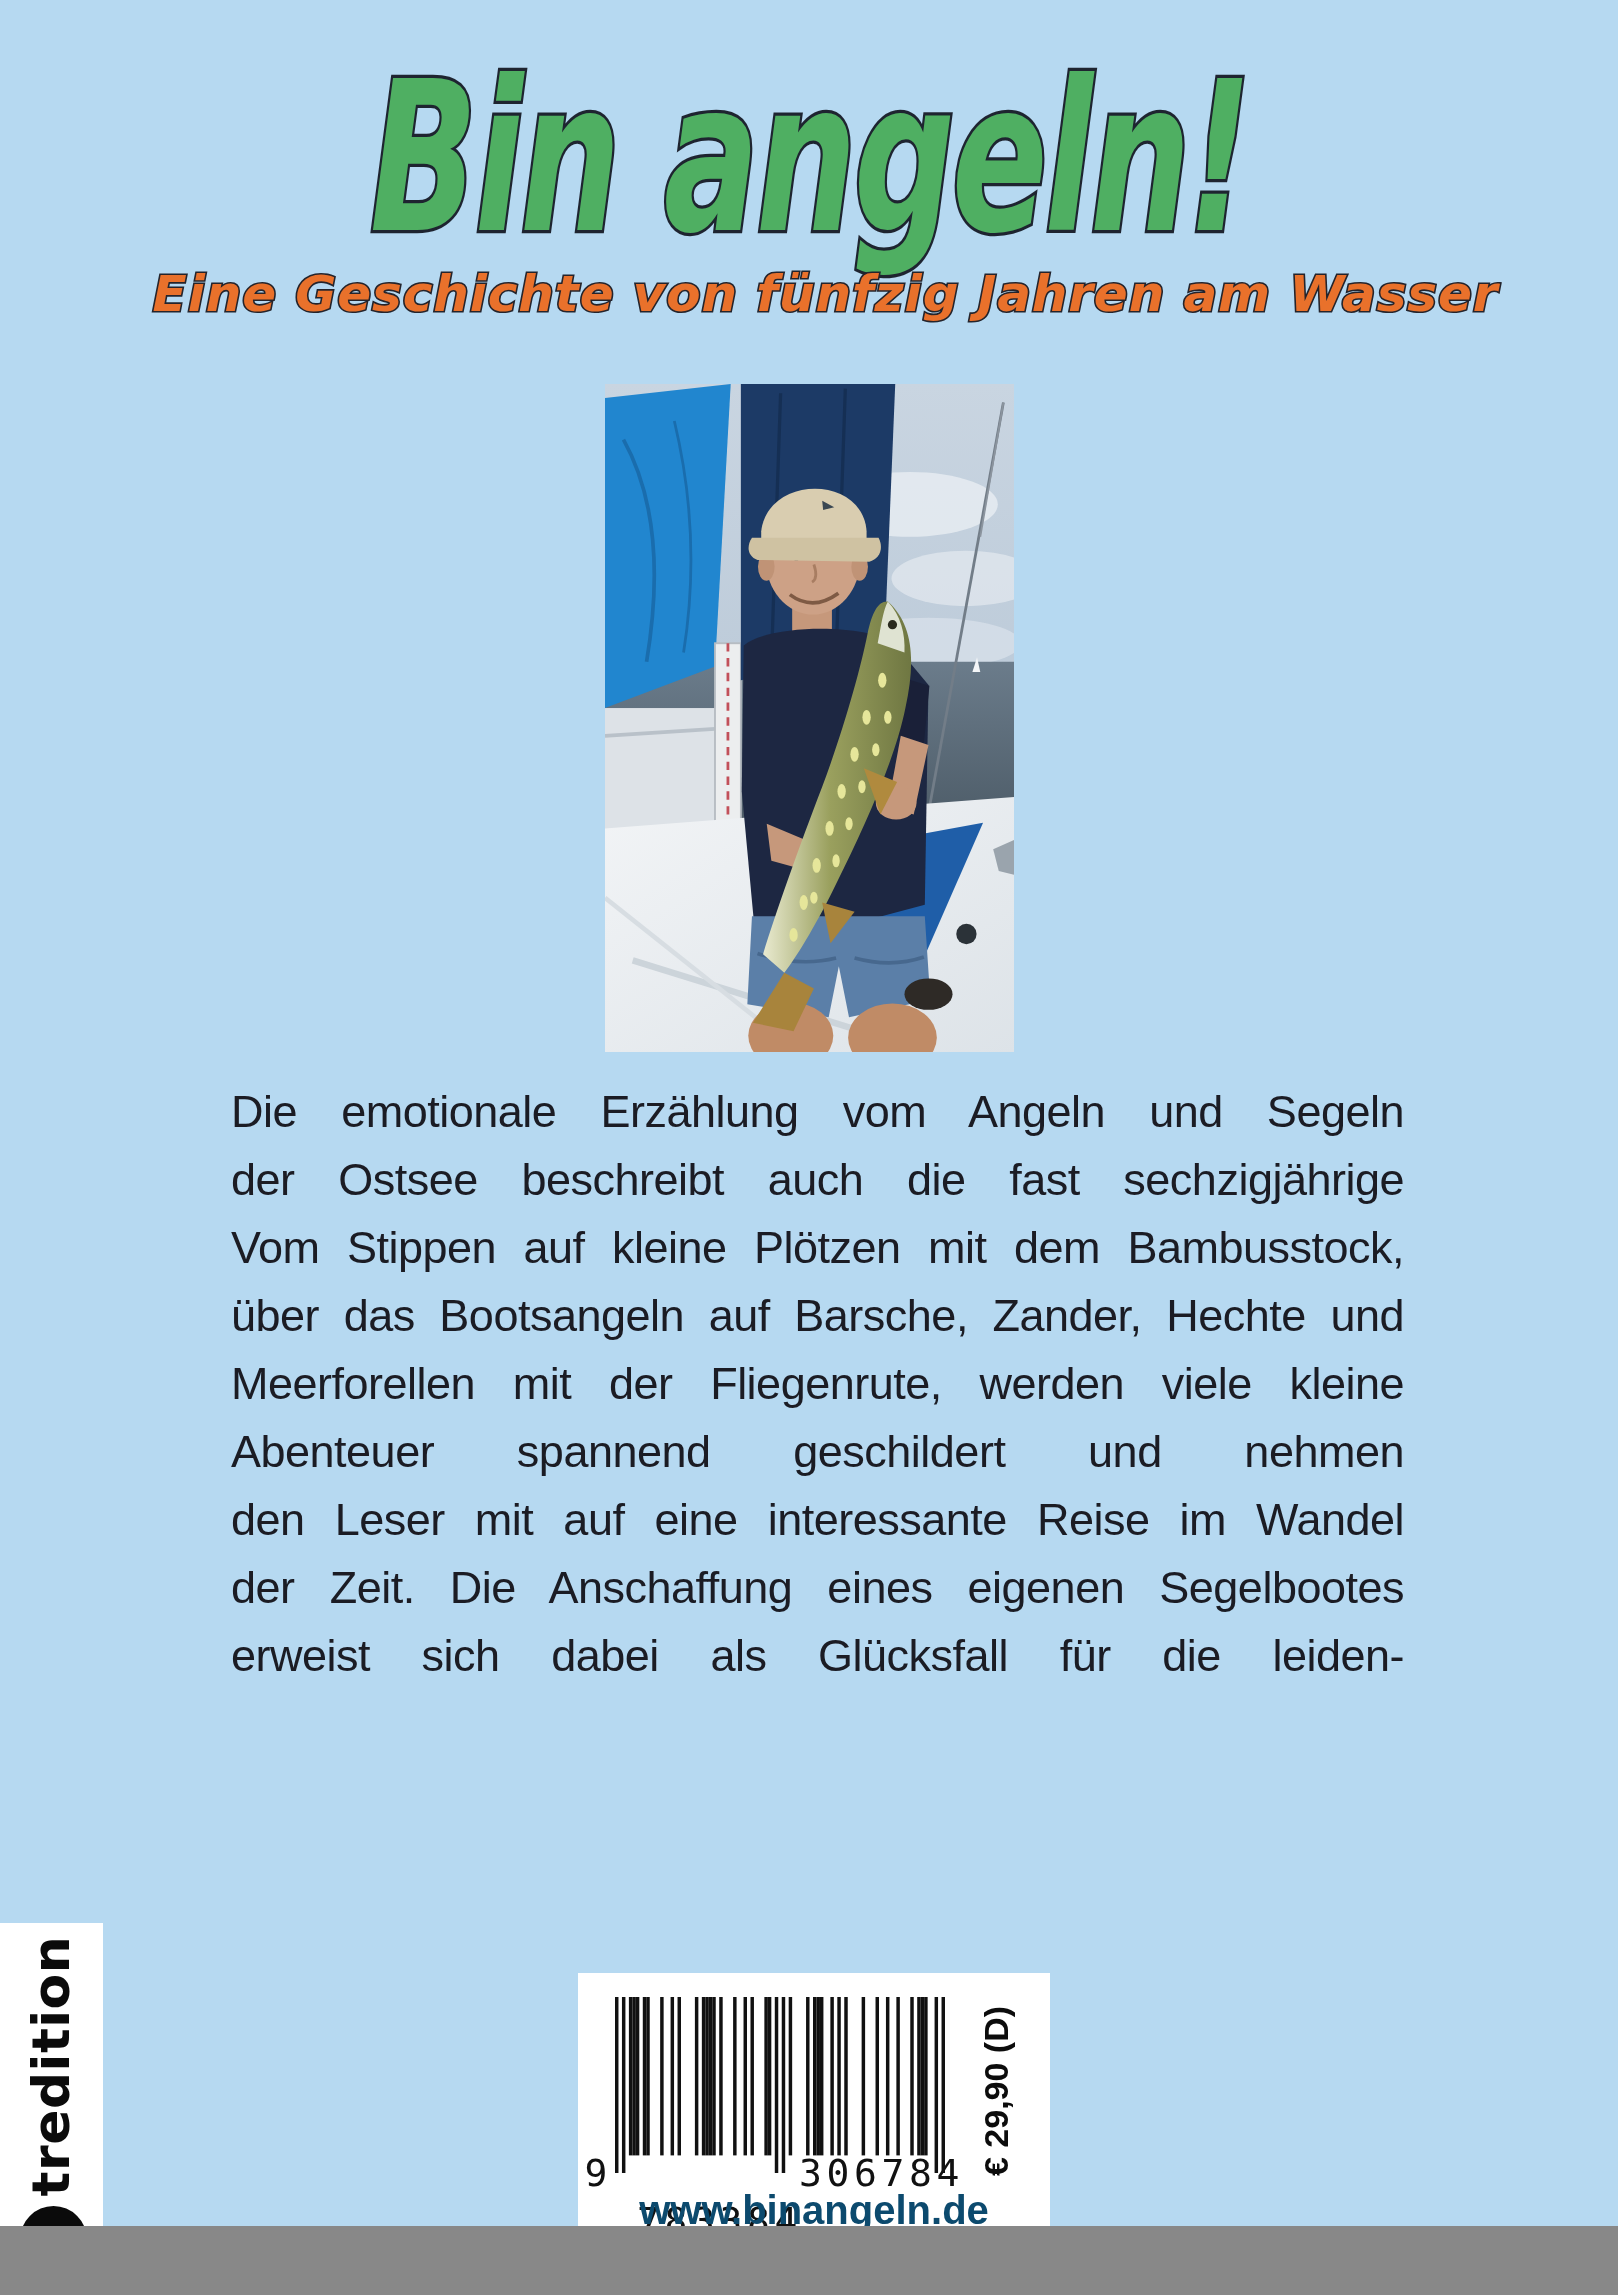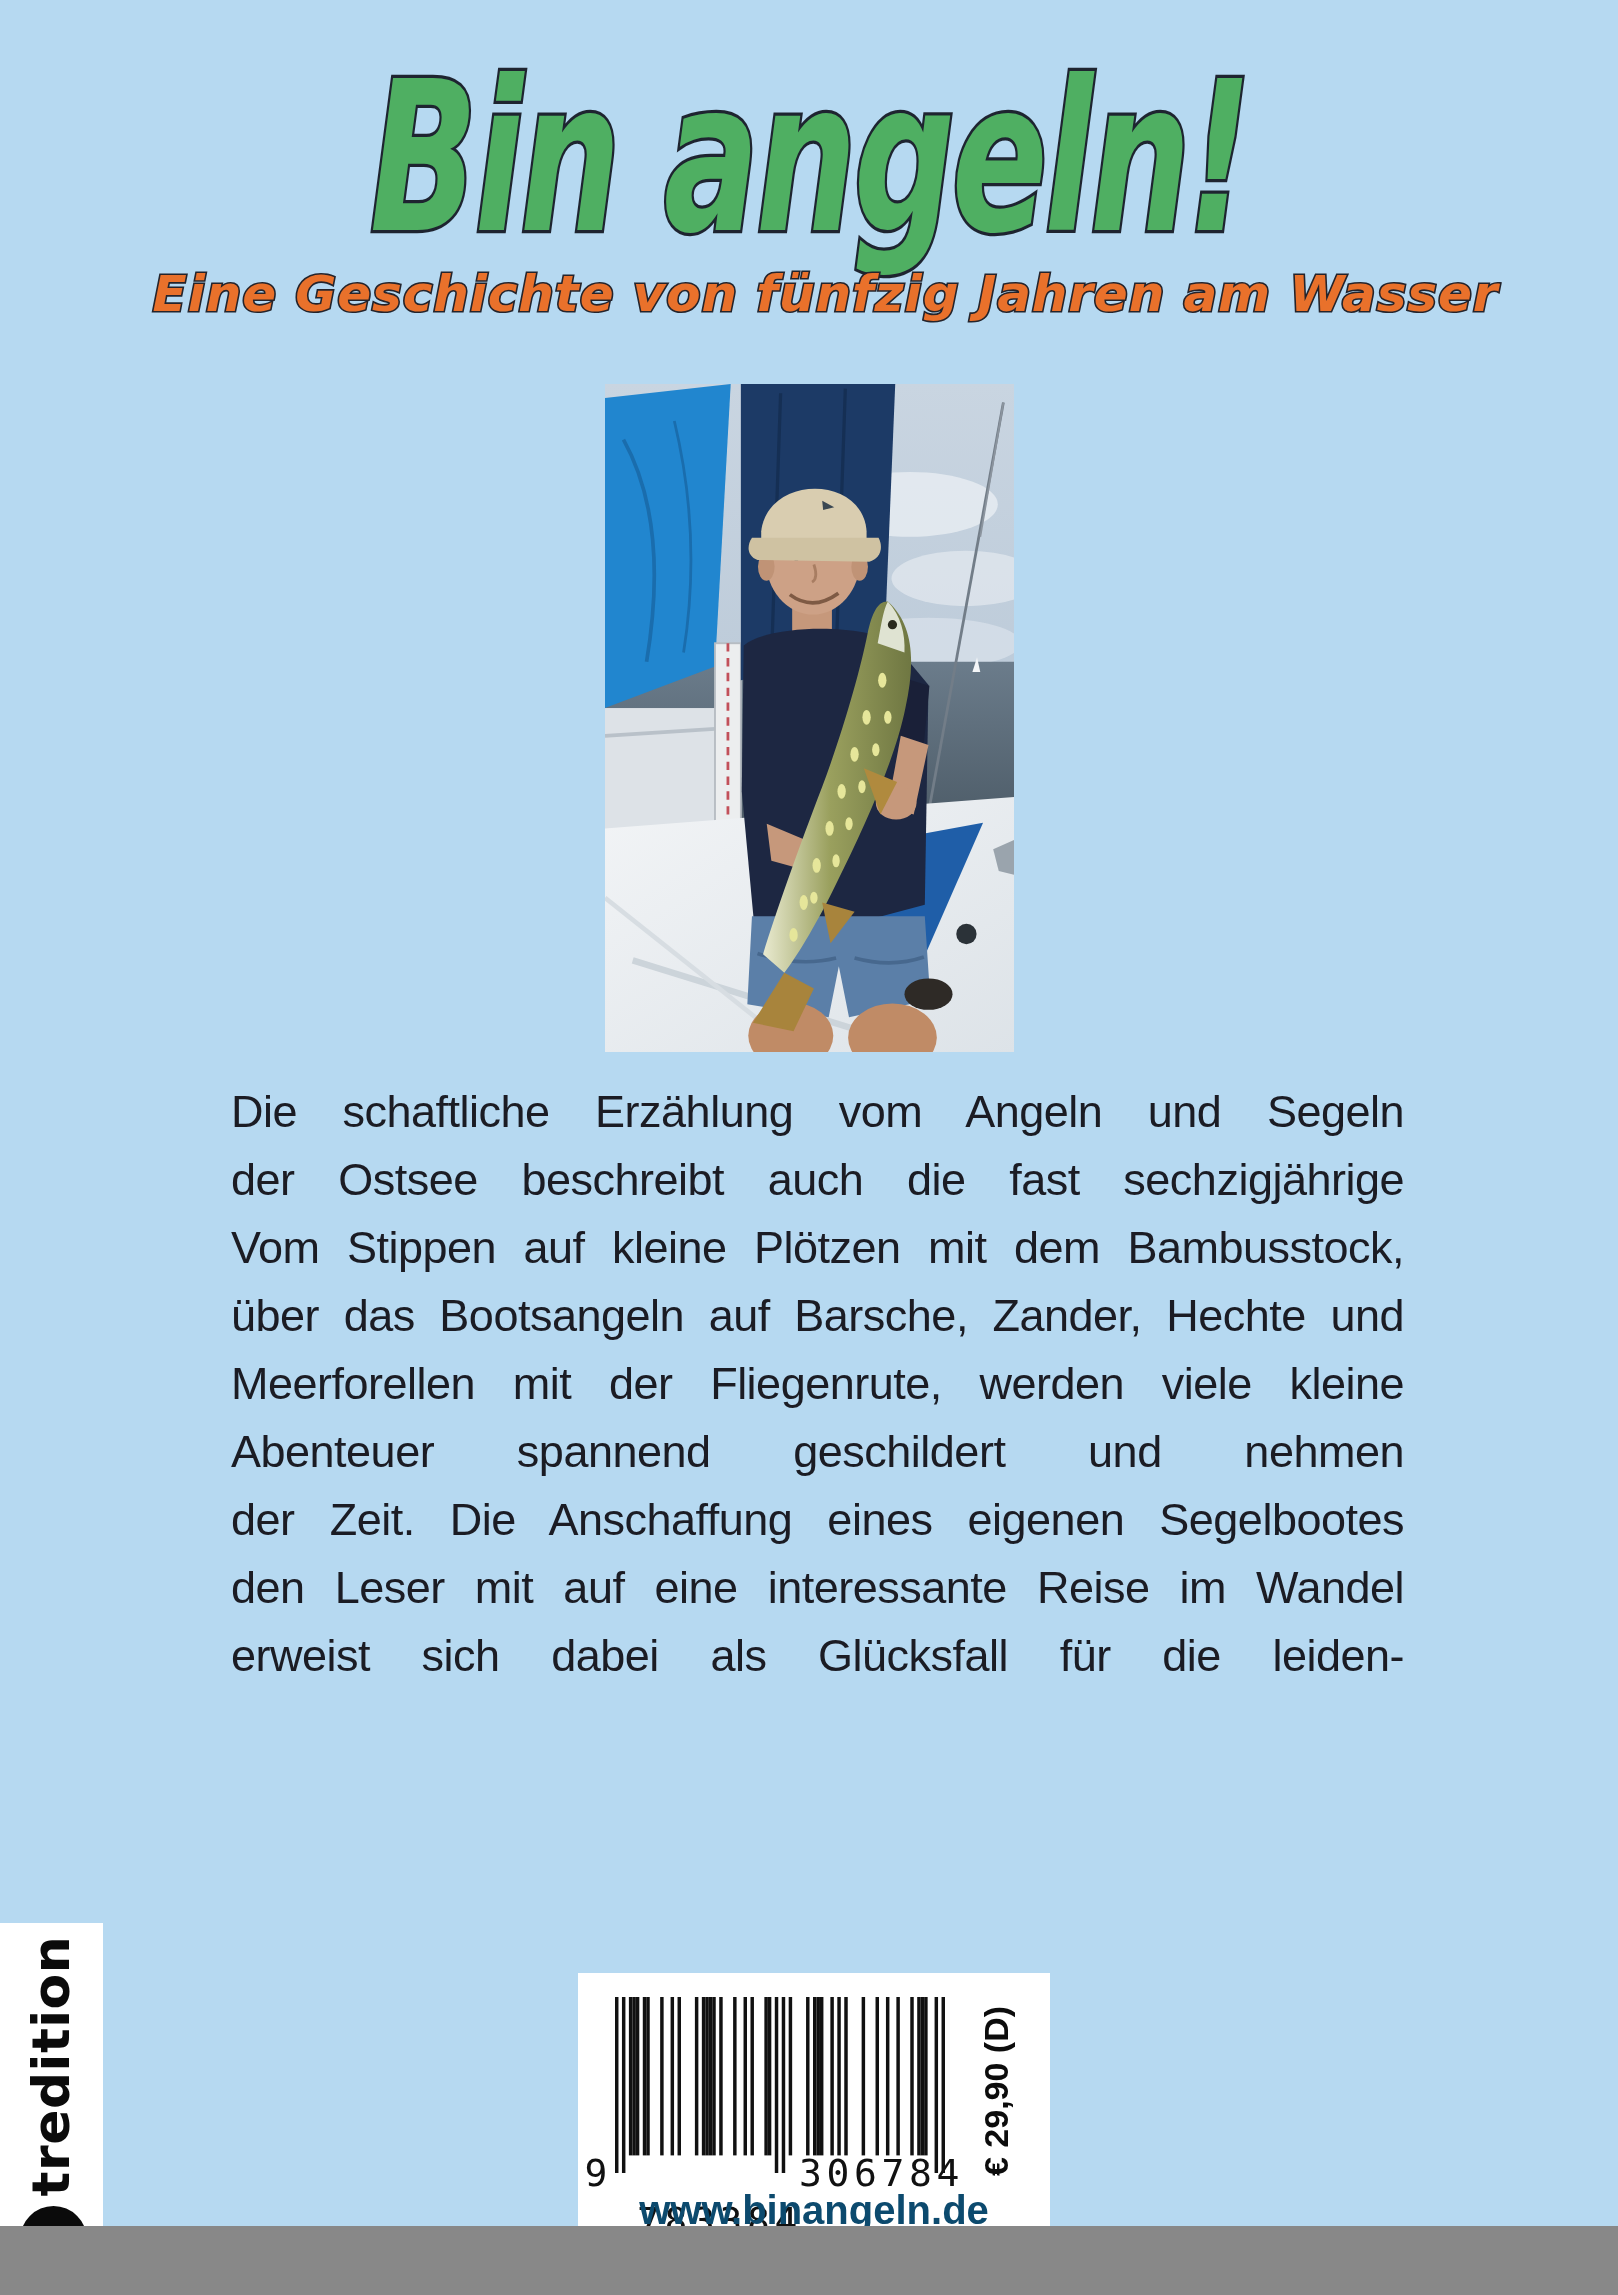--- a/index.html
+++ b/index.html
@@ -235,28 +235,28 @@
             <ellipse cx="430" cy="1120" rx="9" ry="16"></ellipse>
           <ellipse cx="408" cy="1190" rx="9" ry="15"></ellipse>
             <ellipse cx="452" cy="1110" rx="8" ry="13"></ellipse>
         </g>
       </g>
     </svg>
   </div>
 
   <div class="body-text">
     <div>
-        <div class="line">Die schaftliche Erzählung vom Angeln und Segeln</div>
+        <div class="line">Die emotionale Erzählung vom Angeln und Segeln</div>
         <div class="line">der Ostsee beschreibt auch die fast sechzigjährige</div>
         <div class="line">Vom Stippen auf kleine Plötzen mit dem Bambusstock,</div>
         <div class="line">über das Bootsangeln auf Barsche, Zander, Hechte und</div>
         <div class="line">Meerforellen mit der Fliegenrute, werden viele kleine</div>
         <div class="line">Abenteuer spannend geschildert und nehmen</div>
+        <div class="line">den Leser mit auf eine interessante Reise im Wandel</div>
         <div class="line">der Zeit. Die Anschaffung eines eigenen Segelbootes</div>
-        <div class="line">den Leser mit auf eine interessante Reise im Wandel</div>
         <div class="line">erweist sich dabei als Glücksfall für die leiden-</div>
       </div>
   </div>
 
   <div class="barcode-box">
     <div class="bars">
         <svg viewBox="0 0 95 50" preserveAspectRatio="none">
           <rect x="0" y="0" width="1" height="50" fill="#111"></rect>
           <rect x="2" y="0" width="1" height="50" fill="#111"></rect>
           <rect x="4" y="0" width="1" height="45" fill="#111"></rect>

